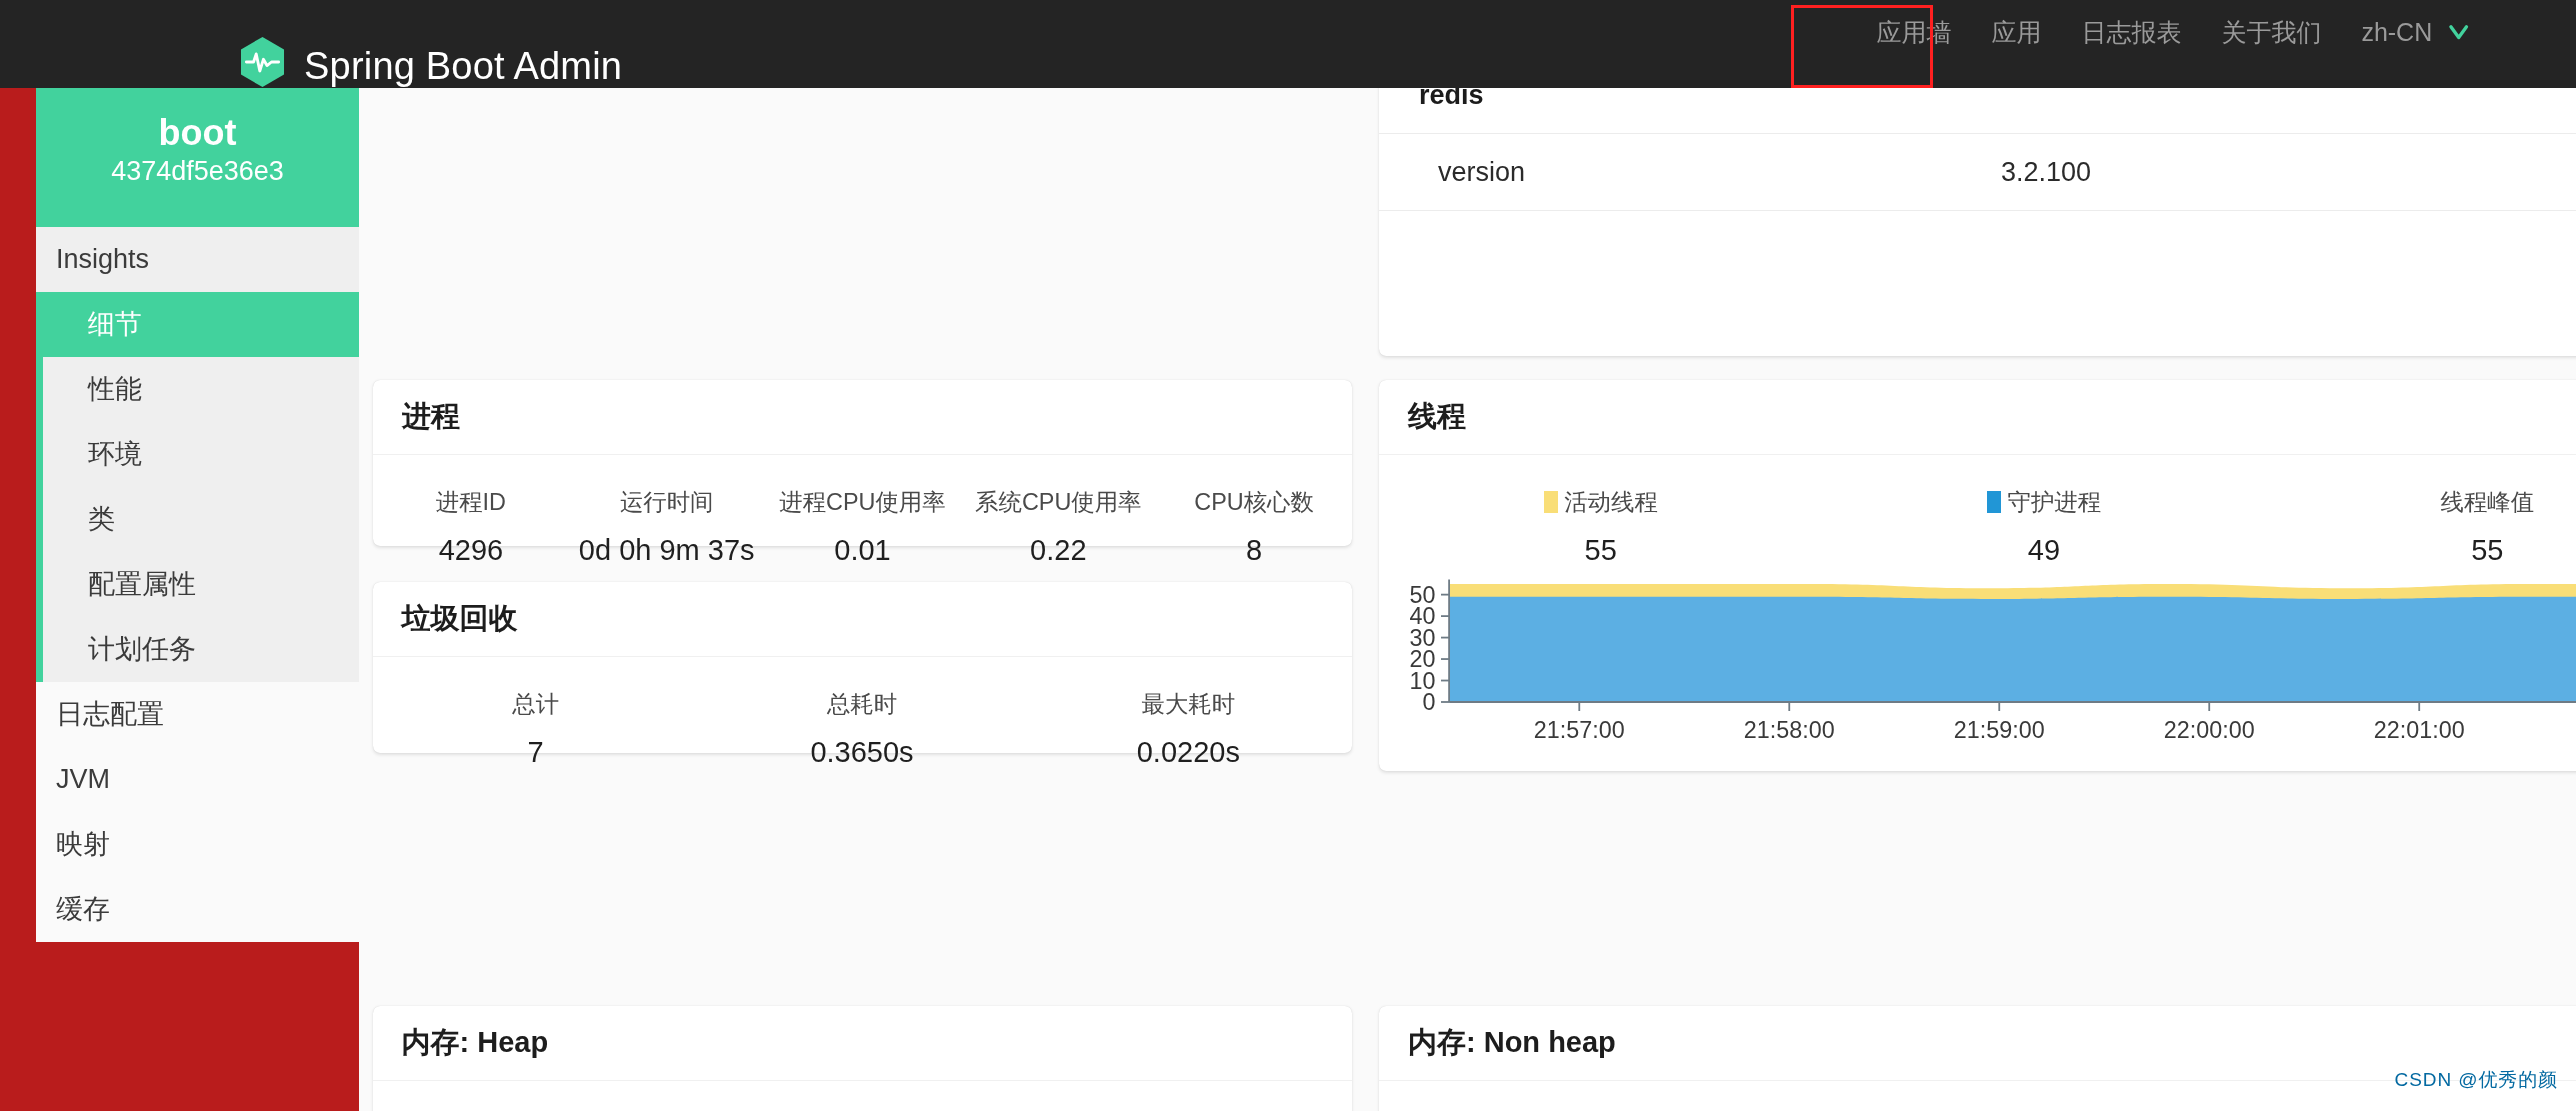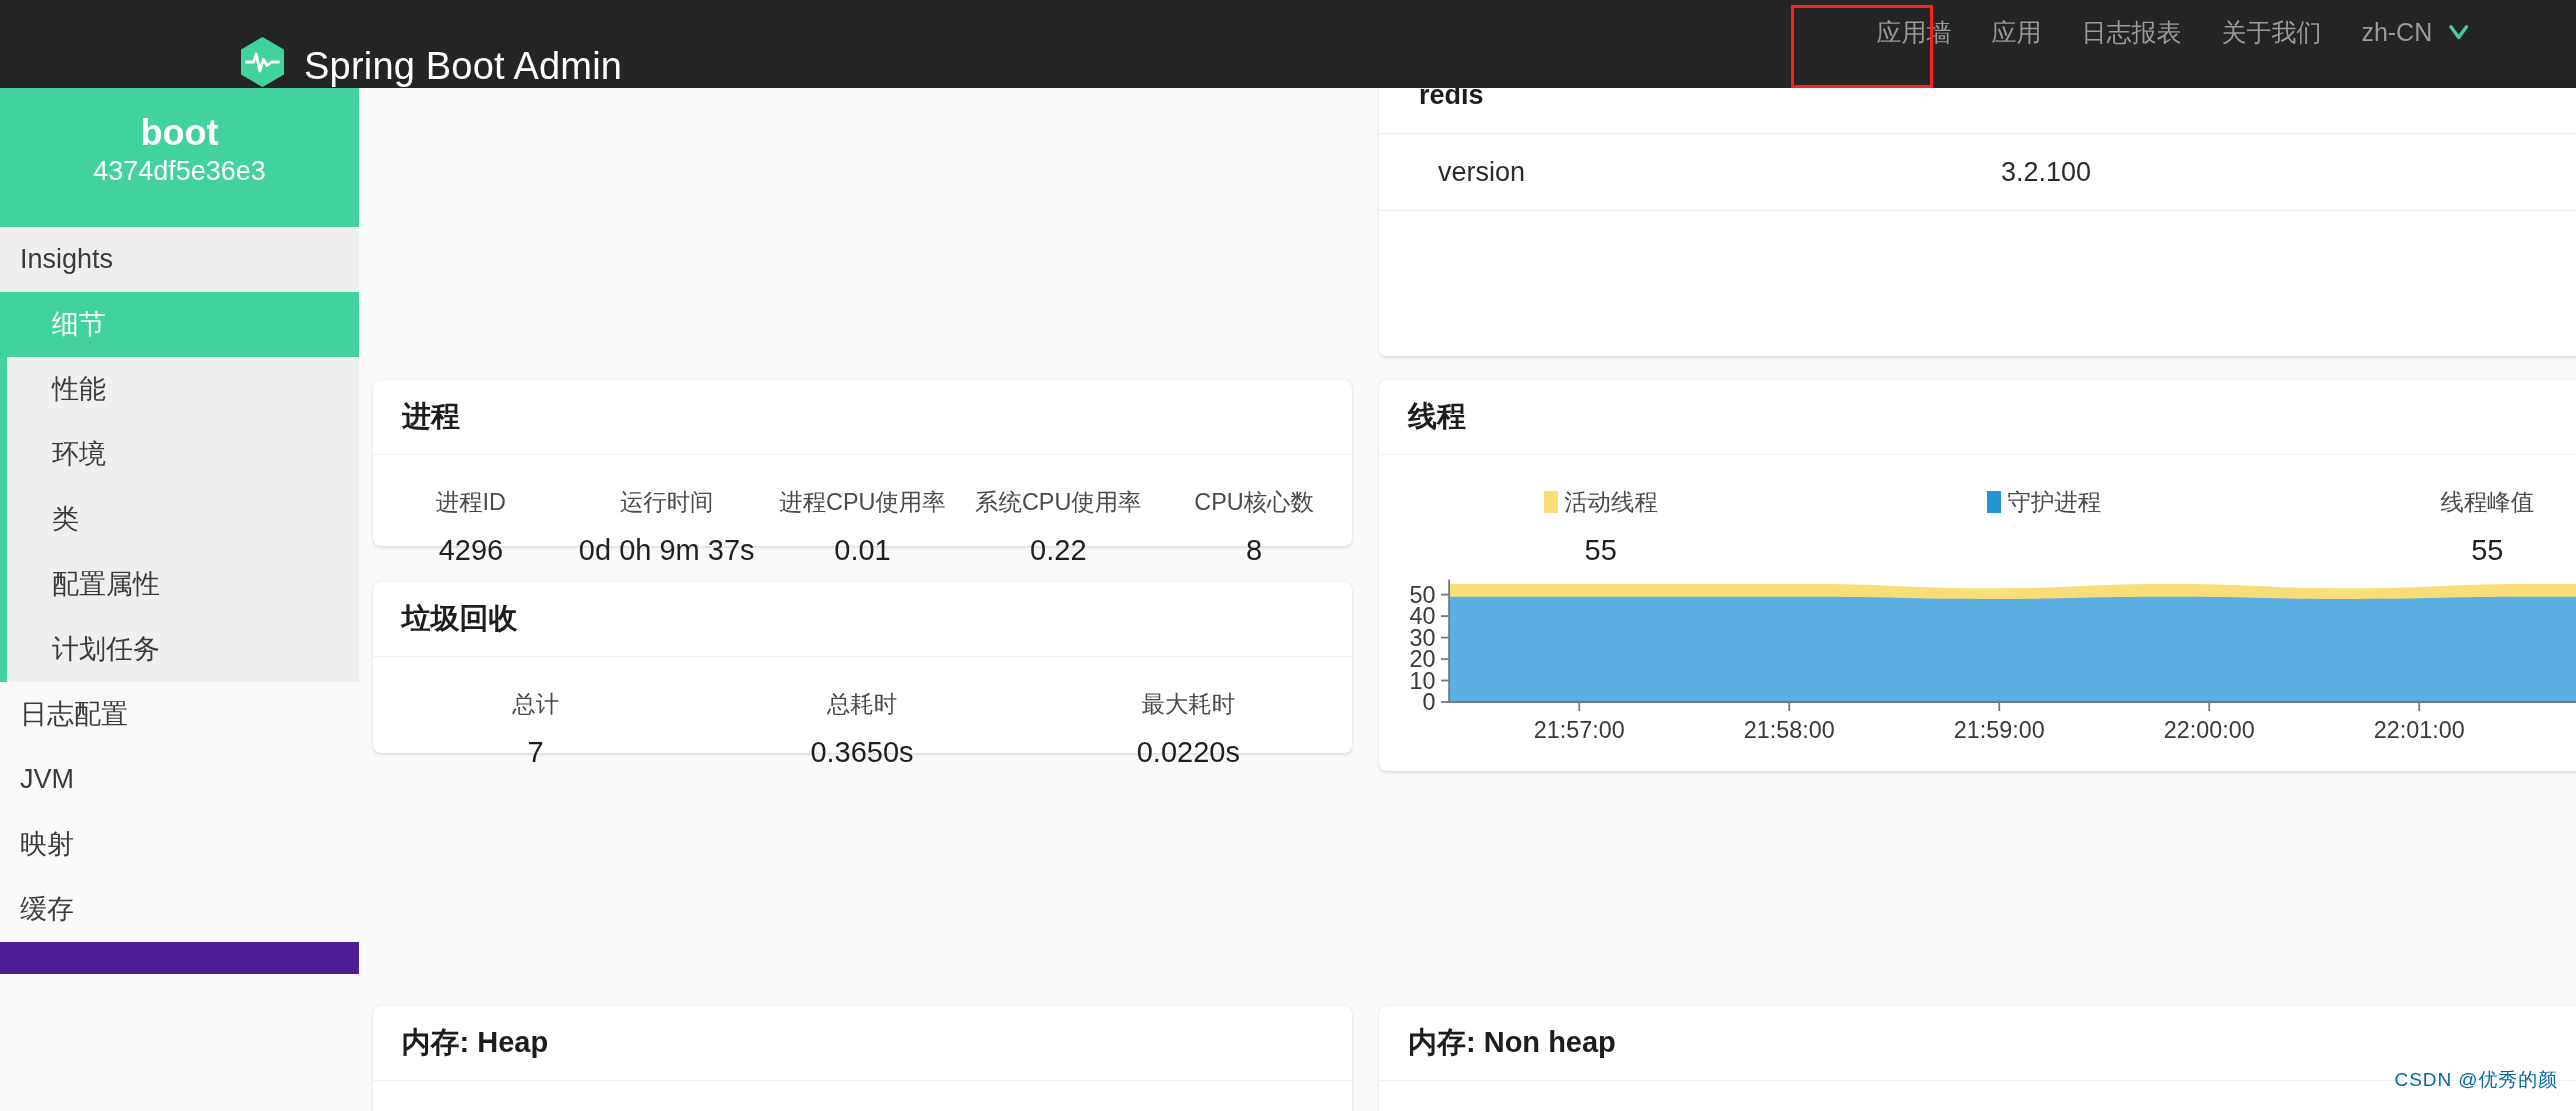--- a/index.html
+++ b/index.html
@@ -83,23 +83,24 @@
     border: 3.6px solid #ff2020;
     z-index: 9;
     pointer-events: none;
   }
 
   
   #sidebar {
     position: absolute;
     left: 0; top: 88px;
     width: 359px;
-    height: 886px;
-    background: #4c1d95;
+    height: 1023px;
+    background: #b91c1c;
     z-index: 3;
+    padding-left: 36px;
   }
   .app-head {
     background: #42d29d;
     height: 139px;
     padding-top: 21.6px;
     text-align: center;
     color: #ffffff;
   }
   .app-name { font-size: 36px; font-weight: bold; line-height: 1.25; }
   .app-id   { font-size: 27px; font-weight: 400; margin-top: 1.8px; }
@@ -348,20 +349,21 @@
       <div class="stat-col">
         <div class="stat-label">
           <span class="legend-sq" style="background:#f9de77"></span><span>活动线程</span>
         </div>
         <div class="stat-value">55</div>
       </div>
       <div class="stat-col">
         <div class="stat-label">
           <span class="legend-sq" style="background:#2196d6"></span><span>守护进程</span>
         </div>
+        <div class="stat-value">49</div>
       </div>
       <div class="stat-col">
         <div class="stat-label">线程峰值</div>
         <div class="stat-value">55</div>
       </div>
     </div>
     <div class="chart-wrap">
       <svg class="chart-svg" id="threads-chart-svg" viewBox="0 0 1480 190" preserveAspectRatio="none">
           <path d="M 78 8.771929824561397 C 178.14285714285714 8.771929824561397 178.14285714285714 8.771929824561397 278.2857142857143 8.771929824561397 C 378.42857142857144 8.771929824561397 378.42857142857144 8.771929824561397 478.57142857142856 8.771929824561397 C 578.7142857142857 8.771929824561397 578.7142857142857 13.543859649122808 678.8571428571428 13.543859649122808 C 779 13.543859649122808 779 8.771929824561397 879.1428571428571 8.771929824561397 C 979.2857142857143 8.771929824561397 979.2857142857143 13.543859649122808 1079.4285714285716 13.543859649122808 C 1179.5714285714284 13.543859649122808 1179.5714285714284 8.771929824561397 1279.7142857142856 8.771929824561397 C 1379.8571428571427 8.771929824561397 1379.8571428571427 8.771929824561397 1480 8.771929824561397 L 1480 140 L 78 140 Z" fill="#f9de77"></path>
           <path d="M 78 23.087719298245617 C 178.14285714285714 23.087719298245617 178.14285714285714 23.087719298245617 278.2857142857143 23.087719298245617 C 378.42857142857144 23.087719298245617 378.42857142857144 23.087719298245617 478.57142857142856 23.087719298245617 C 578.7142857142857 23.087719298245617 578.7142857142857 25.47368421052633 678.8571428571428 25.47368421052633 C 779 25.47368421052633 779 23.087719298245617 879.1428571428571 23.087719298245617 C 979.2857142857143 23.087719298245617 979.2857142857143 25.47368421052633 1079.4285714285716 25.47368421052633 C 1179.5714285714284 25.47368421052633 1179.5714285714284 23.087719298245617 1279.7142857142856 23.087719298245617 C 1379.8571428571427 23.087719298245617 1379.8571428571427 23.087719298245617 1480 23.087719298245617 L 1480 140 L 78 140 Z" fill="#5cafe3"></path>

